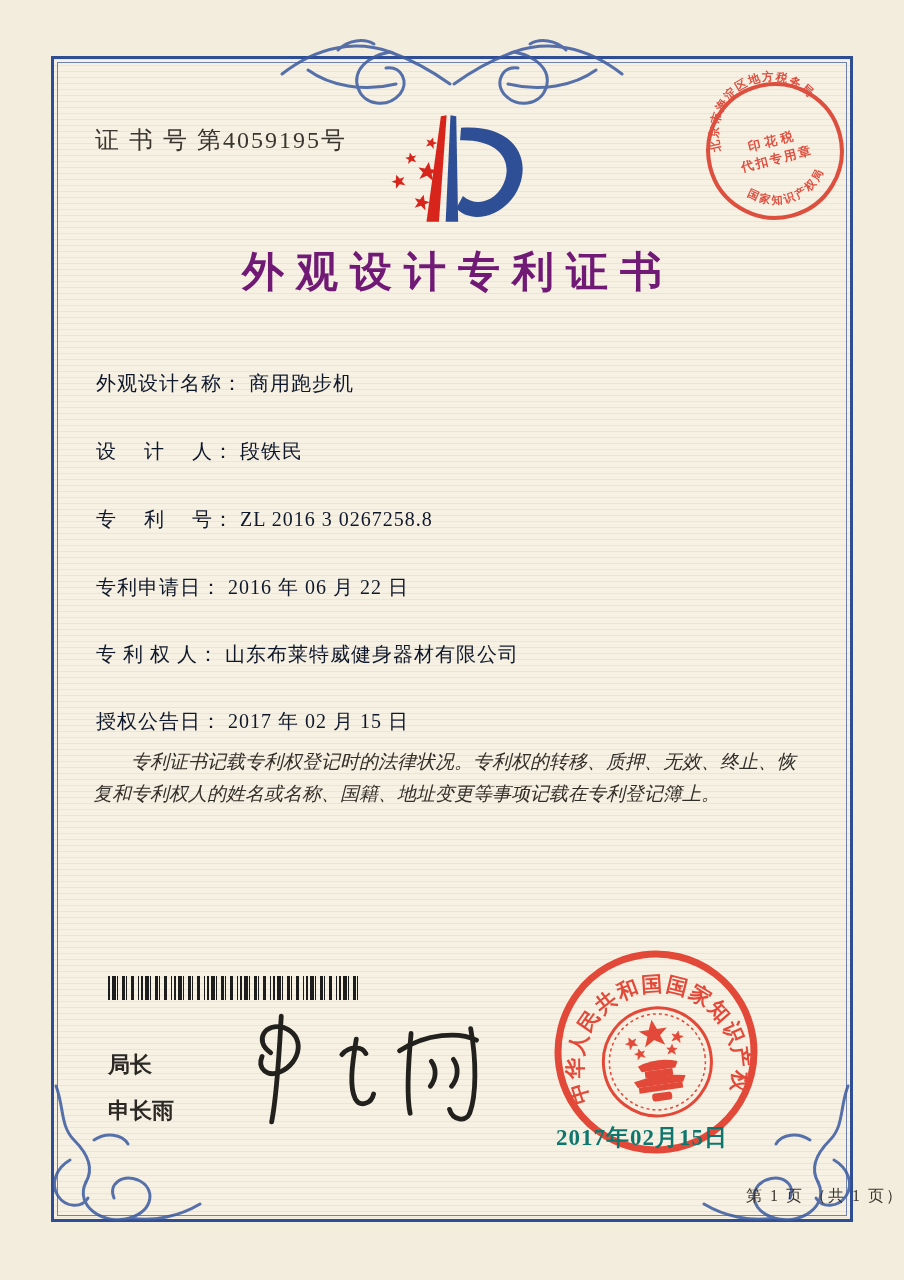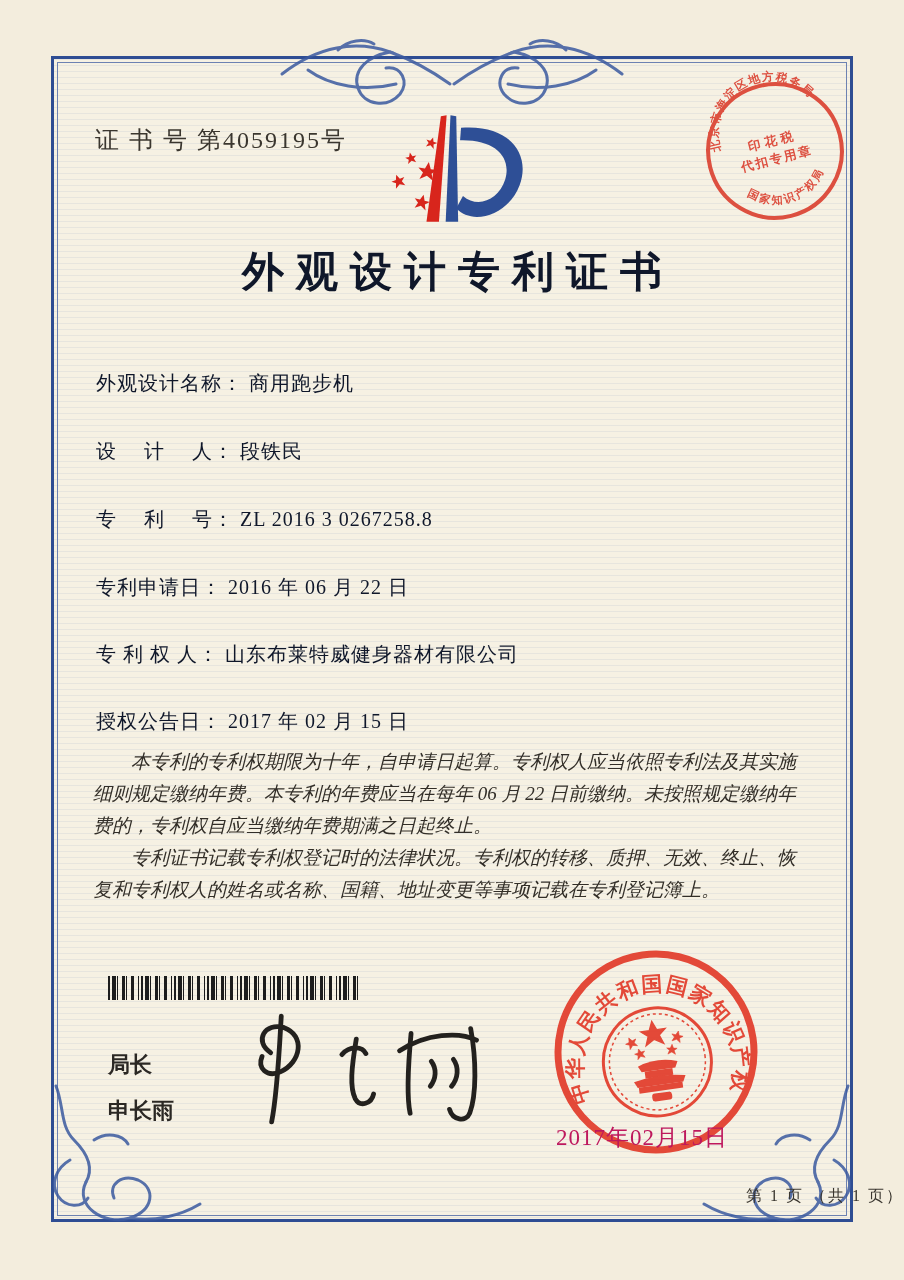--- a/index.html
+++ b/index.html
@@ -25,21 +25,21 @@
     position:absolute;left:95px;top:124px;font-size:24px;letter-spacing:2px;color:#3a362f;
   }
   .logo{position:absolute;left:366px;top:96px;width:192px;height:146px;}
   .tax-seal{
     position:absolute;left:694px;top:70px;width:162px;height:162px;
     transform:rotate(-14deg);opacity:.88;
   }
   .title{
     position:absolute;left:0;top:244px;width:100%;text-align:center;
     font-size:42px;font-weight:bold;letter-spacing:12px;padding-left:12px;
-    box-sizing:border-box;color:#0f172a;
+    box-sizing:border-box;color:#701a75;
   }
   .field{
     position:absolute;left:96px;font-size:20px;color:#0f172a;letter-spacing:1px;
     white-space:nowrap;
   }
   .field .lab{display:inline-block;}
   .field .val{margin-left:6px;}
   .f0{top:370px}.f1{top:438px}.f2{top:506px}.f3{top:574px}.f4{top:641px}.f5{top:708px}
   .paras{
     position:absolute;left:93px;top:746px;width:720px;
@@ -65,22 +65,22 @@
   .sig-name{
     position:absolute;left:108px;top:1096px;font-size:22px;font-weight:bold;
     font-family:"Liberation Sans","DejaVu Sans",sans-serif;color:#2b2824;
   }
   .signature{position:absolute;left:238px;top:1008px;width:250px;height:122px;}
   .main-seal{
     position:absolute;left:550px;top:946px;width:212px;height:212px;
     transform:rotate(-8deg);opacity:.92;
   }
   .seal-date{
-    position:absolute;left:556px;top:1122px;font-size:23px;font-weight:normal;
-    color:#be185d;letter-spacing:1px;white-space:nowrap;
+    position:absolute;left:556px;top:1122px;font-size:23px;font-weight:bold;
+    color:#0f766e;letter-spacing:1px;white-space:nowrap;
   }
   .footer{
     position:absolute;left:0;top:1186px;width:100%;text-align:right;
     font-size:16px;letter-spacing:2px;color:#3a362f;
   }
   .ornament-top{position:absolute;left:278px;top:26px;width:348px;height:96px;}
   .ornament-bl{position:absolute;left:34px;top:1076px;width:170px;height:160px;}
   .ornament-br{position:absolute;left:700px;top:1076px;width:170px;height:160px;transform:scaleX(-1);}
   svg{display:block}
 </style>
@@ -174,21 +174,20 @@
   <span class="lab">专利申请日：</span><span class="val">2016 年 06 月 22 日</span>
 </div>
 <div class="field f4">
   <span class="lab">专 利 权 人：</span><span class="val">山东布莱特威健身器材有限公司</span>
 </div>
 <div class="field f5">
   <span class="lab">授权公告日：</span><span class="val">2017 年 02 月 15 日</span>
 </div>
 
 <div class="paras">
-  <p>本专利的专利权期限为十年，自申请日起算。专利权人应当依照专利法及其实施细则规定缴纳年费。本专利的年费应当在每年 06 月 22 日前缴纳。未按照规定缴纳年费的，专利权自应当缴纳年费期满之日起终止。</p>
   <p>专利证书记载专利权登记时的法律状况。专利权的转移、质押、无效、终止、恢复和专利权人的姓名或名称、国籍、地址变更等事项记载在专利登记簿上。</p>
 </div>
 
 <div class="barcode"></div>
 
 <div class="sig-title">局长</div>
 <div class="sig-name">申长雨</div>
 <svg class="signature" viewBox="0 0 260 122">
   <g stroke="#23211e" stroke-width="5" fill="none" stroke-linecap="round" stroke-linejoin="round">
     <path d="M34,44 C16,32 28,12 48,18 C70,26 66,54 44,64 C30,70 20,60 25,48"></path>

